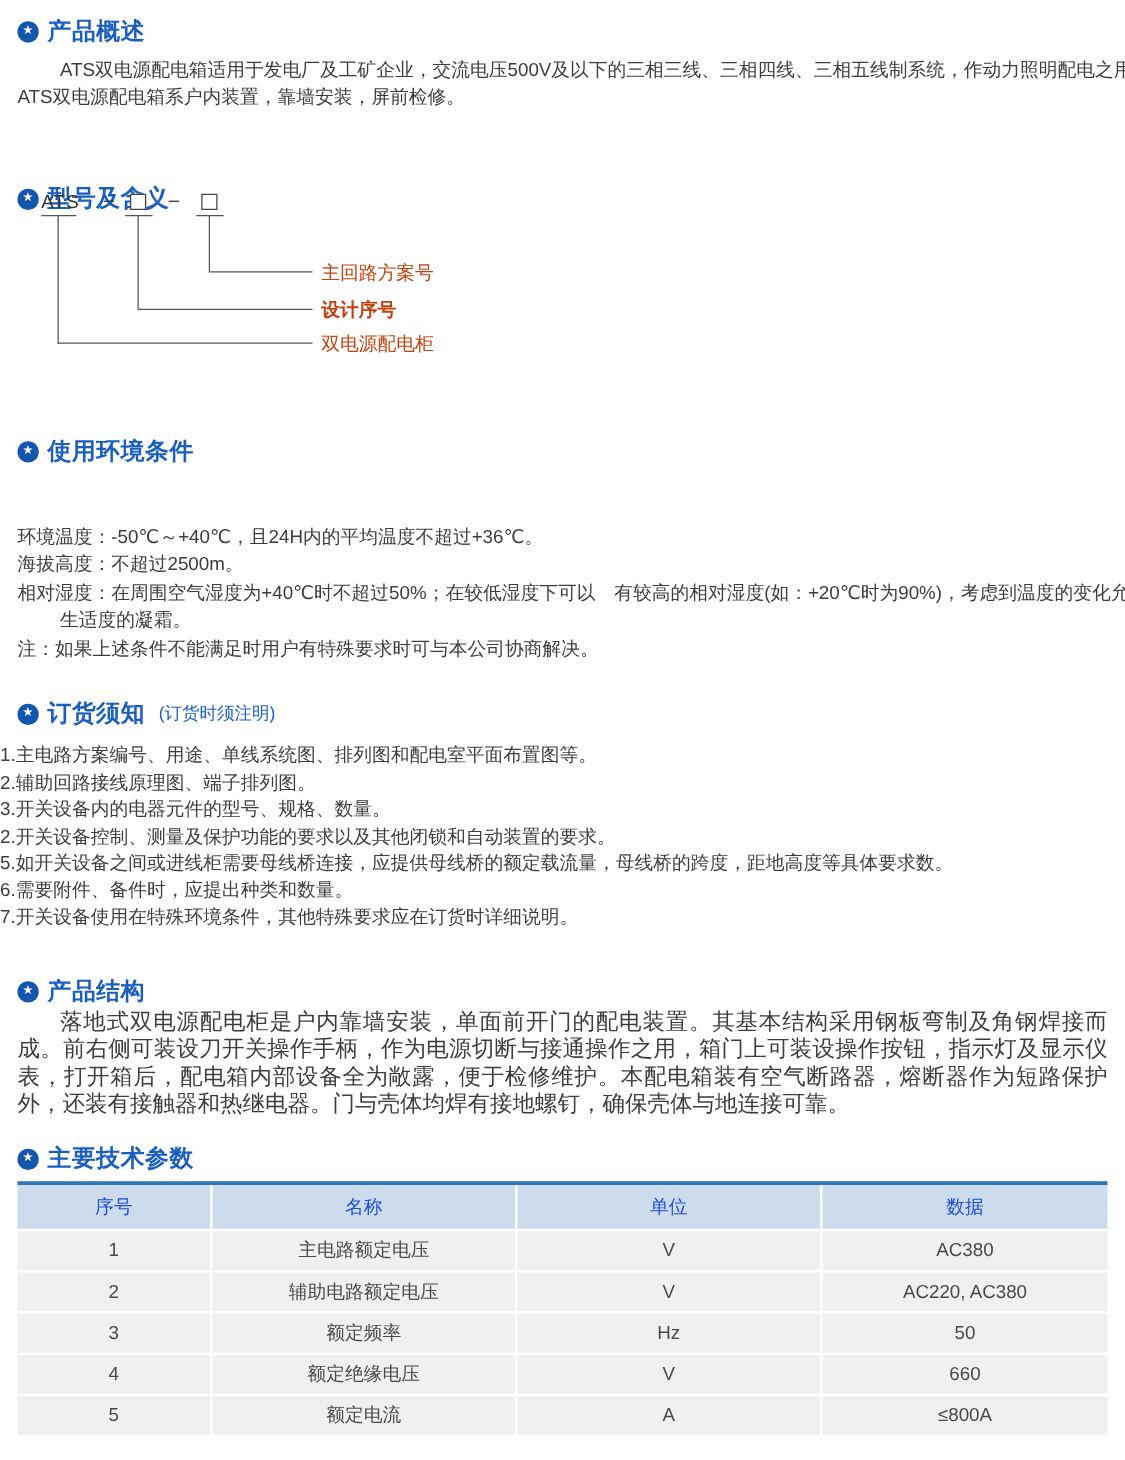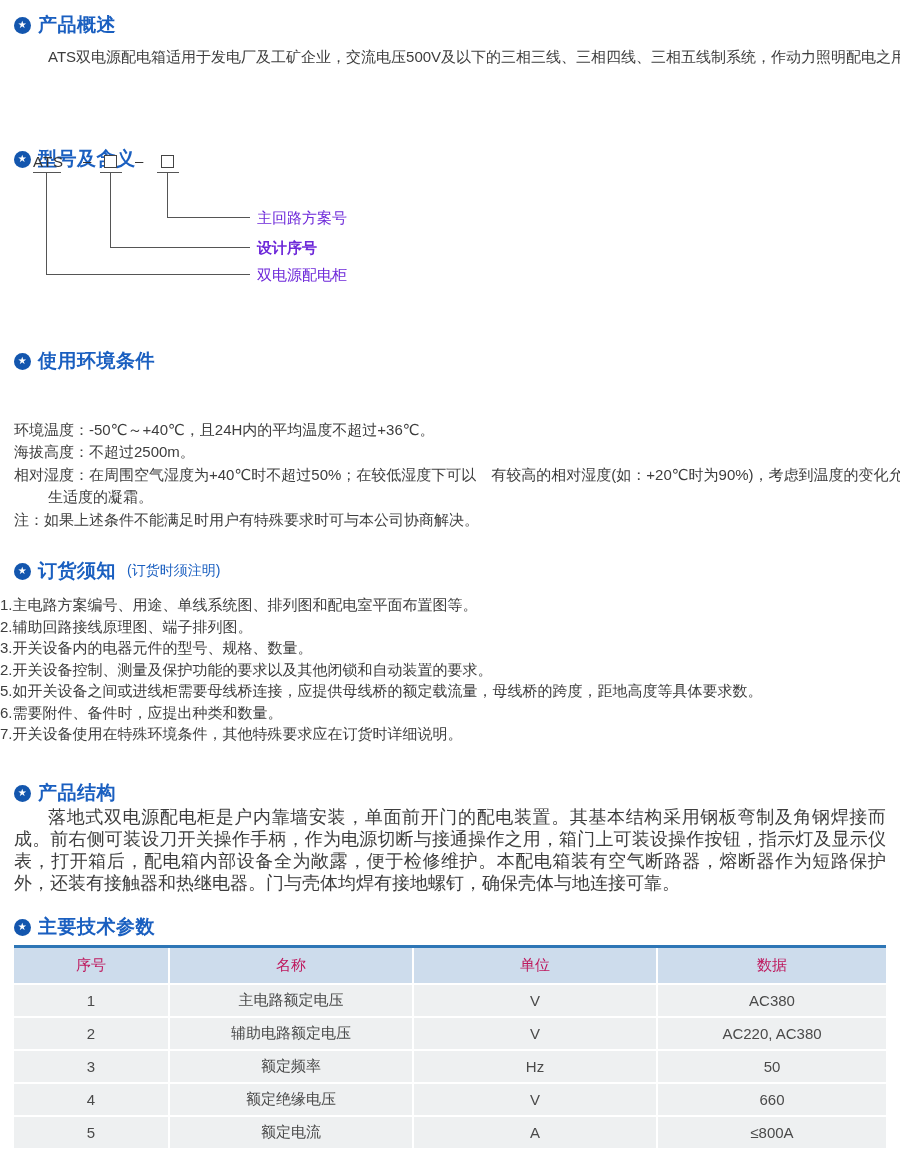--- a/index.html
+++ b/index.html
@@ -27,44 +27,45 @@
   .order-block .body-line { line-height:21.5px; }
 
   .struct-para { position:absolute; left:14px; top:806px; width:872px; font-size:18px;
                  line-height:22px; text-indent:34px; text-align:justify; color:#3d3d3d; }
 
   
   .diagram { position:absolute; left:0; top:149px; width:741px; height:145px; }
   .diagram .txt { position:absolute; font-size:15px; color:#333; }
   .dbox { position:absolute; width:13px; height:13px; border:1.5px solid #444; background:#fff; }
   .dline { position:absolute; background:#555; }
-  .dlabel { position:absolute; font-size:15px; color:#6d28d9; white-space:nowrap; }
+  .dlabel { position:absolute; font-size:15px; color:#c2410c; white-space:nowrap; }
 
   
   .table-wrap { position:absolute; left:14px; top:945px; width:872px; border-top:3px solid #2e76b6; }
   table.params { width:872px; border-collapse:collapse; table-layout:fixed; }
-  table.params th { background:#cddcec; font-weight:400; height:36px; font-size:15px; color:#be185d;
+  table.params th { background:#cddcec; font-weight:400; height:36px; font-size:15px; color:#1d4ed8;
                     border:2px solid #fff; text-align:center; }
   table.params td { background:#eef0f1; height:33px; font-size:15px; color:#4a4a4a;
                     border:2px solid #fff; text-align:center; }
   table.params tr > *:first-child { border-left:none; }
   table.params tr > *:last-child { border-right:none; }
   table.params tr:first-child > * { border-top:none; }
 </style>
 </head>
 <body>
 
 <div class="page">
 
   <div class="sec-head" style="top:12px;">
     <span class="star-icon">★</span>
     <span>产品概述</span>
   </div>
   <div class="para" style="top:46px;">
     <div class="body-line indent-first">ATS双电源配电箱适用于发电厂及工矿企业，交流电压500V及以下的三相三线、三相四线、三相五线制系统，作动力照明配电之用。</div>
+    <div class="body-line">ATS双电源配电箱系户内装置，靠墙安装，屏前检修。</div>
   </div>
 
   <div class="sec-head" style="top:146px;">
     <span class="star-icon">★</span>
     <span>型号及含义</span>
   </div>
   <div class="diagram">
     <span class="txt" style="left:33px; top:4px; letter-spacing:1px;">ATS</span>
     <span class="txt" style="left:83px; top:3px;">–</span>
     <span class="dbox" style="left:104px; top:6px;"></span>

